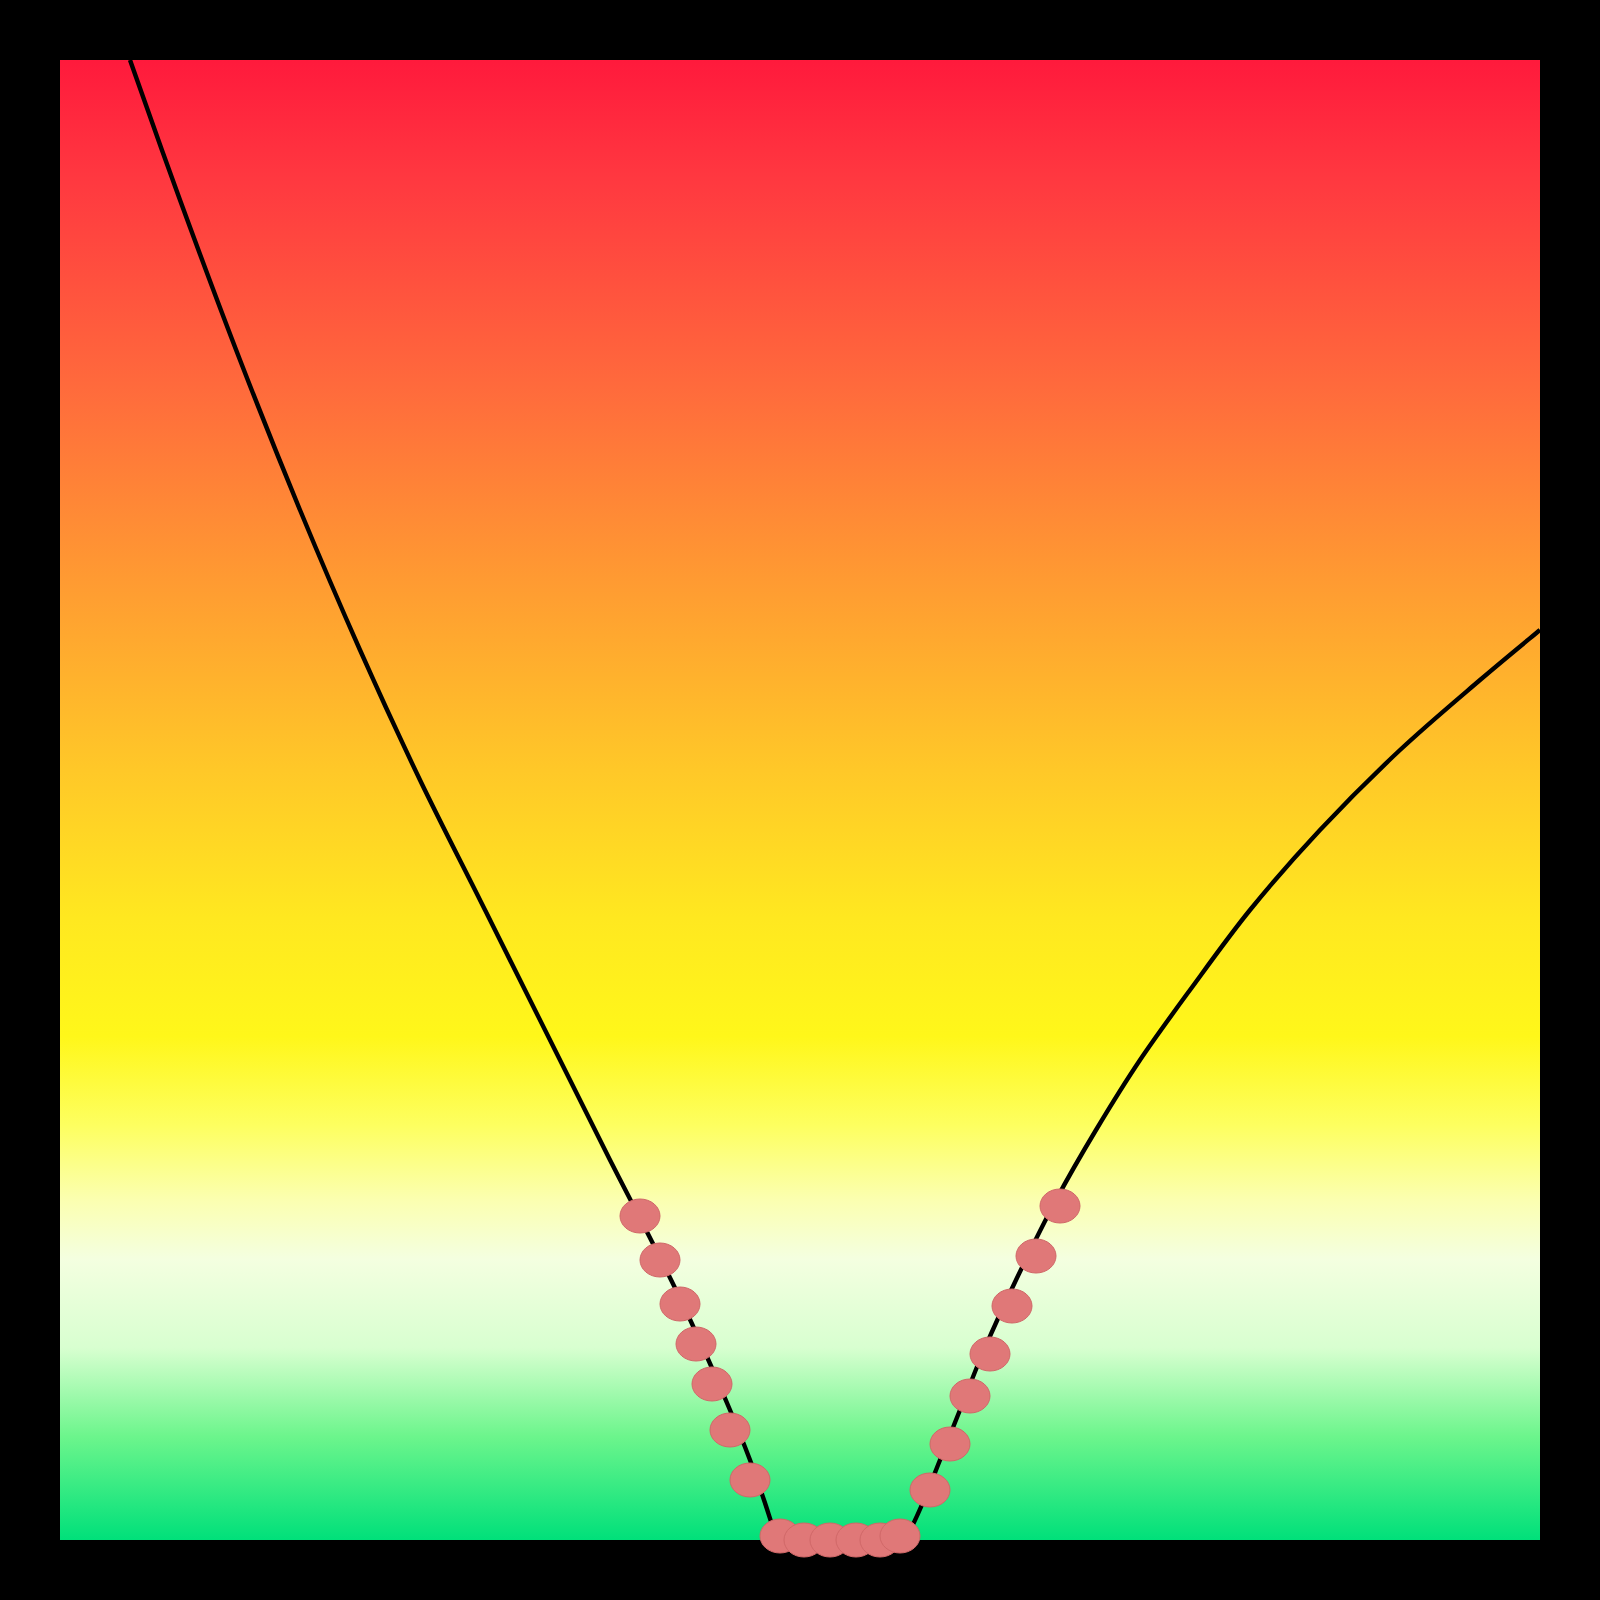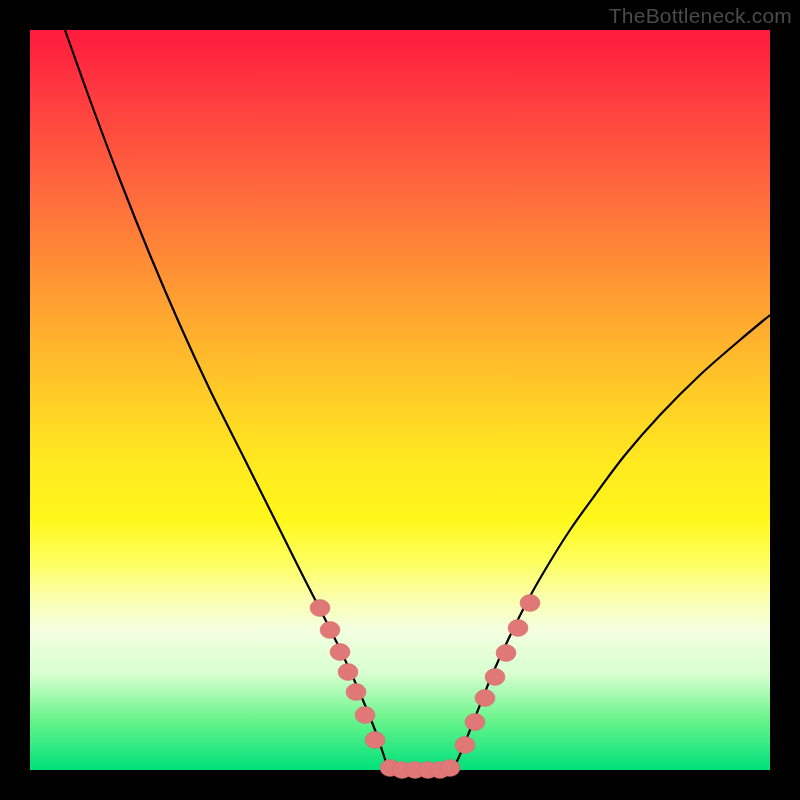--- a/index.html
+++ b/index.html
@@ -66,21 +66,20 @@
   .dot {
     fill: #e07878;
     stroke: #d06868;
     stroke-width: 0.5;
   }
 </style>
 </head>
 <body>
 
 <div class="frame">
-  <div class="watermark">TheBottleneck.com</div>
   <div class="plot">
     <svg class="overlay" viewBox="0 0 740 740" preserveAspectRatio="none">
       <path id="curve-left" class="curve" d="M 35 0 C 39 11.200000000000001, 51.2 46, 60 70 C 68.8 94, 80.4 125.2, 90 150 C 99.6 174.8, 110.4 201.8, 120 225 C 129.6 248.2, 140.4 273.4, 150 295 C 159.6 316.6, 170.4 340, 180 360 C 189.6 380, 201.2 402.4, 210 420 C 218.8 437.6, 227.8 455.6, 235 470 C 242.2 484.4, 248.6 497.2, 255 510 C 261.4 522.8, 268.92 538, 275 550 C 281.08 562, 287.72 574.6, 293 585 C 298.28 595.4, 303.36 605.4, 308 615 C 312.64 624.6, 317.68 635.4, 322 645 C 326.32 654.6, 331.32 666.2, 335 675 C 338.68 683.8, 342.28 692.8, 345 700 C 347.72 707.2, 350.08 714.4, 352 720 C 353.92 725.6, 355.72 731.8, 357 735 C 358.28 738.2, 359.52 739.2, 360 740"></path>
       <path id="curve-flat" class="curve" d="M 360 740 L 420 740"></path>
       <path id="curve-right" class="curve" d="M 420 740 C 420.8 739.2, 423.08 738.2, 425 735 C 426.92 731.8, 429.6 725.6, 432 720 C 434.4 714.4, 437.12 707.2, 440 700 C 442.88 692.8, 446.48 683.8, 450 675 C 453.52 666.2, 457.52 655.4, 462 645 C 466.48 634.6, 472.24 622, 478 610 C 483.76 598, 491.6 582, 498 570 C 504.4 558, 511.28 546.2, 518 535 C 524.72 523.8, 532.48 511.2, 540 500 C 547.52 488.8, 556.2 477, 565 465 C 573.8 453, 584.6 437.8, 595 425 C 605.4 412.2, 618 397.8, 630 385 C 642 372.2, 657.2 357, 670 345 C 682.8 333, 698.8 319.6, 710 310 C 721.2 300.4, 735.2 289, 740 285"></path>
       <g id="dots">
           <ellipse cx="290" cy="578" rx="10" ry="8.5" class="dot"></ellipse>
           <ellipse cx="300" cy="600" rx="10" ry="8.5" class="dot"></ellipse>
           <ellipse cx="310" cy="622" rx="10" ry="8.5" class="dot"></ellipse>
           <ellipse cx="318" cy="642" rx="10" ry="8.5" class="dot"></ellipse>

